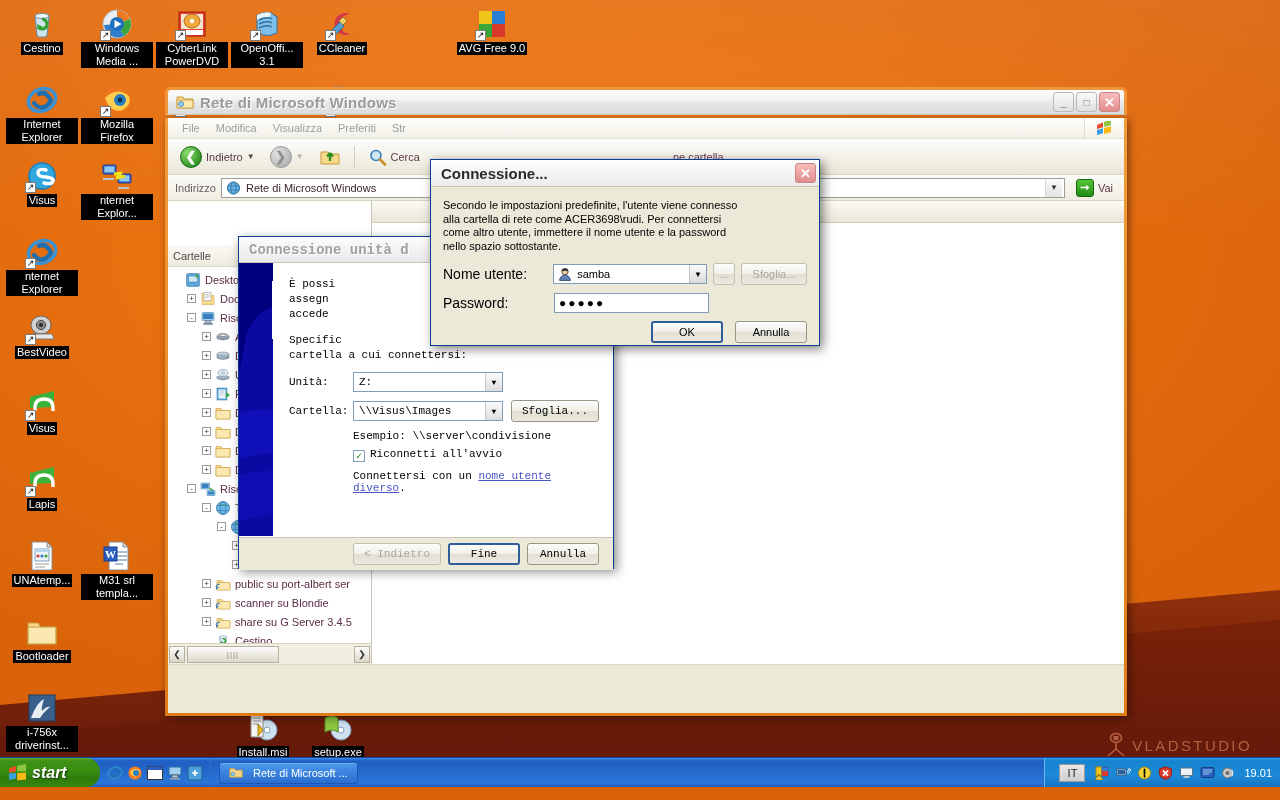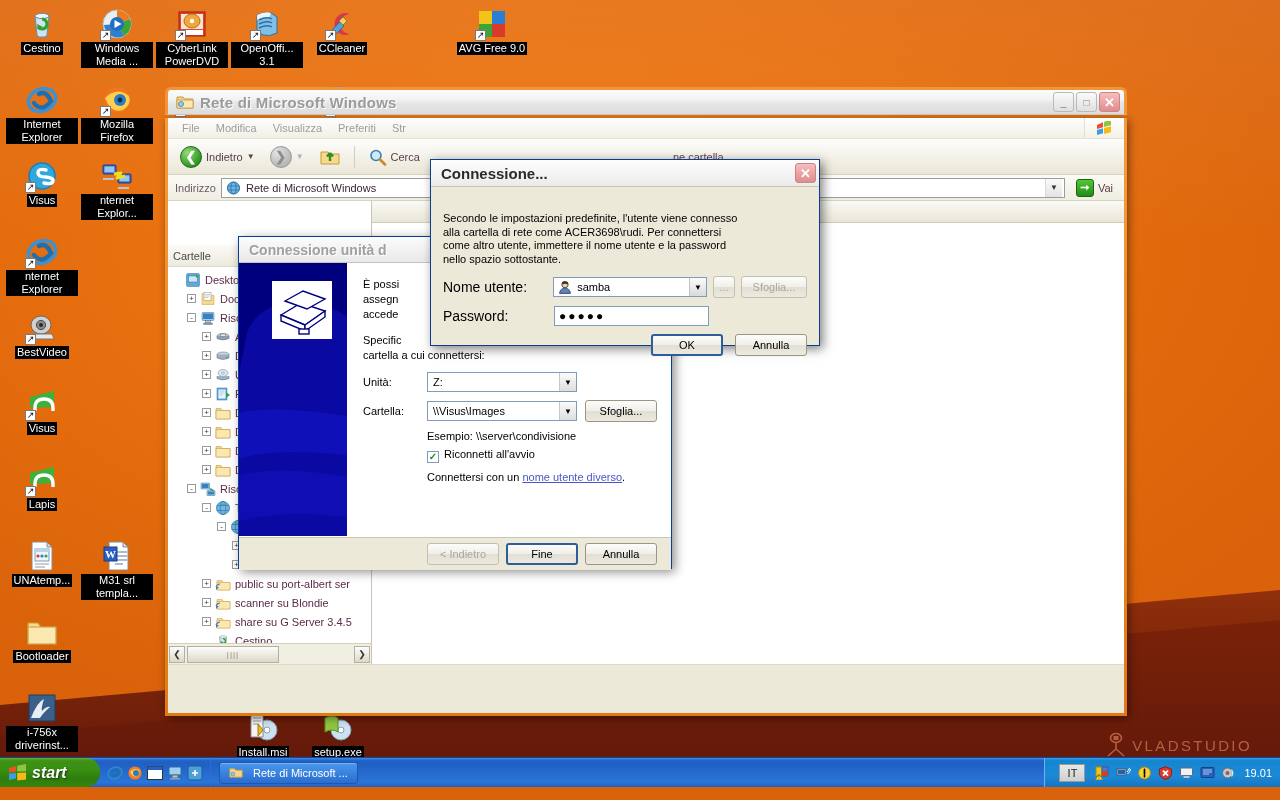--- a/index.html
+++ b/index.html
@@ -138,23 +138,24 @@
   .hbar{height:21px;background:#f1efe2;border-top:1px solid #d5d0bf;display:flex;align-items:center;justify-content:space-between;padding:0 1px;}
   .hbtn{width:16px;height:17px;border:1px solid #b5b0a0;background:linear-gradient(to bottom,#fcfcfc,#ddd9c8);display:flex;align-items:center;justify-content:center;font-size:9px;color:#333;}
   .hthumb{height:17px;width:92px;border:1px solid #b5b0a0;background:linear-gradient(to bottom,#fcfcfc,#ddd9c8);margin-left:2px;display:flex;align-items:center;justify-content:center;color:#8c8878;font-size:8px;letter-spacing:1px;}
   .htrack{flex:1;}
   .content{flex:1;background:#fff;}
   .content .cbar{height:22px;background:linear-gradient(to bottom,#fbfaf5,#e9e6d8);border-bottom:1px solid #d0ccba;}
   .statusbar{height:24px;background:#ece9d8;border-top:1px solid #ddd9c8;}
 
   
   #wizard{
-    position:absolute;left:238px;top:236px;width:434px;height:333px;
+    position:absolute;left:238px;top:236px;width:376px;height:333px;
     background:#ece9d8;border:1px solid #0b3d91;border-radius:0;
     box-shadow:3px 3px 10px rgba(0,0,0,.45);
+    font-family:Liberation Mono, monospace;
   }
   #wizard .wz-title{
     height:26px;background:linear-gradient(to bottom,#fcfcfc,#e9e9e9);
     border-bottom:1px solid #c8c5b4;display:flex;align-items:center;padding-left:10px;
     font-size:14px;font-weight:bold;color:#a0a0a0;text-shadow:1px 1px 0 #fff;
   }
   #wizard .wz-main{display:flex;height:273px;background:#fff;}
   .wz-banner{width:138px;background:#00007e;position:relative;overflow:hidden;}
   .wz-pane{flex:1;padding:14px 14px 0 16px;font-size:11px;color:#000;}
   .frow{display:flex;align-items:center;margin-bottom:8px;gap:8px;}
@@ -183,21 +184,21 @@
   #conn{
     position:absolute;left:430px;top:159px;width:390px;height:187px;
     background:#ece9d8;border:1px solid #0b3d91;
     box-shadow:3px 3px 10px rgba(0,0,0,.5);
   }
   #conn .c-title{
     height:27px;background:linear-gradient(to bottom,#fdfdfd,#ebebeb);
     display:flex;align-items:center;padding:0 3px 0 10px;border-bottom:1px solid #c9c6b4;
   }
   #conn .c-title span{flex:1;font-size:15px;font-weight:bold;color:#2b2b2b;}
-  #conn .c-body{padding:25px 12px 0 12px;}
+  #conn .c-body{padding:12px 12px 0 12px;}
   #conn p{margin:0 0 10px 0;font-size:11px;line-height:13.5px;color:#000;}
   .cfrow{display:flex;align-items:center;margin-bottom:8px;gap:6px;}
   .cflabel{width:105px;font-size:14px;}
   .cinput{
     width:155px;height:20px;background:#fff;border:1px solid #7f9db9;
     display:flex;align-items:center;padding-left:4px;font-size:11px;gap:5px;
   }
   .cinput .dd{margin-left:auto;width:17px;height:18px;background:linear-gradient(to bottom,#fbfbfb,#dadada);border-left:1px solid #c2c2c2;display:flex;align-items:center;justify-content:center;font-size:8px;}
   .dots{letter-spacing:2px;font-size:12px;color:#000;}
   .cbtns{display:flex;justify-content:flex-end;gap:12px;margin-top:8px;}

